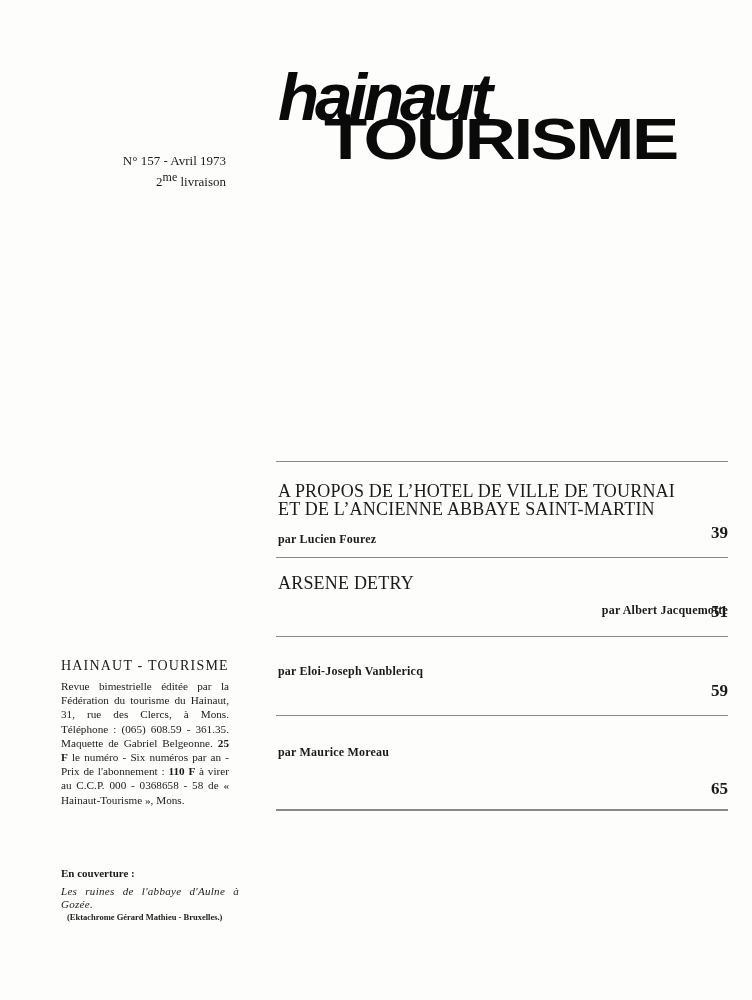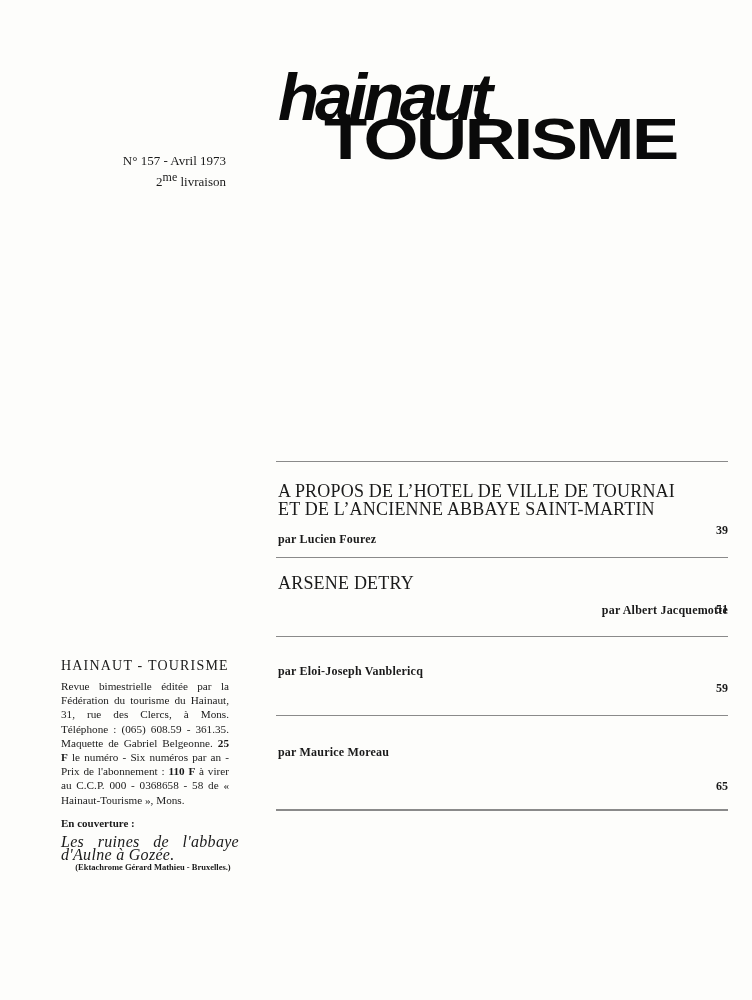--- a/index.html
+++ b/index.html
@@ -82,21 +82,21 @@
     }
     .entry-author {
       font-size: 12px;
       font-weight: bold;
       line-height: 16px;
       letter-spacing: 0.2px;
     }
     .entry-page {
       position: absolute;
       right: 0;
-      font-size: 12px;
+      font-size: 17px;
       font-weight: bold;
     }
     .colophon {
       position: absolute;
       left: 61px;
       top: 657px;
       width: 168px;
     }
     .colophon-title {
       font-size: 14px;
@@ -107,42 +107,41 @@
     }
     .colophon-body {
       font-size: 11.2px;
       line-height: 14.2px;
       text-align: justify;
     }
     .colophon-body b { font-weight: bold; }
     .cover {
       position: absolute;
       left: 61px;
-      top: 816px;
+      top: 866px;
       width: 178px;
     }
     .cover-label {
       font-size: 11px;
       font-weight: bold;
       line-height: 14px;
       margin-bottom: 5px;
     }
     .cover-caption {
-      font-size: 16px;
+      font-size: 11px;
       font-style: italic;
       line-height: 13px;
       text-align: justify;
       letter-spacing: 0.3px;
     }
     .cover-credit {
       font-size: 8.5px;
       font-weight: bold;
       line-height: 12px;
       padding-left: 6px;
-      text-align: center;
     }
   </style>
 </head>
 <body>
 
 <div class="masthead">
   <div class="mast-hainaut">hainaut</div>
   <div class="mast-tourisme">TOURISME</div>
 </div>
 

